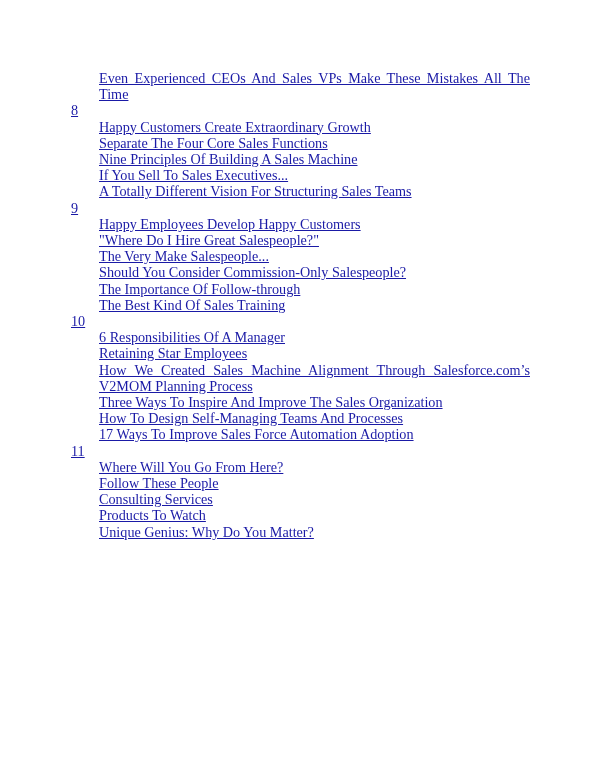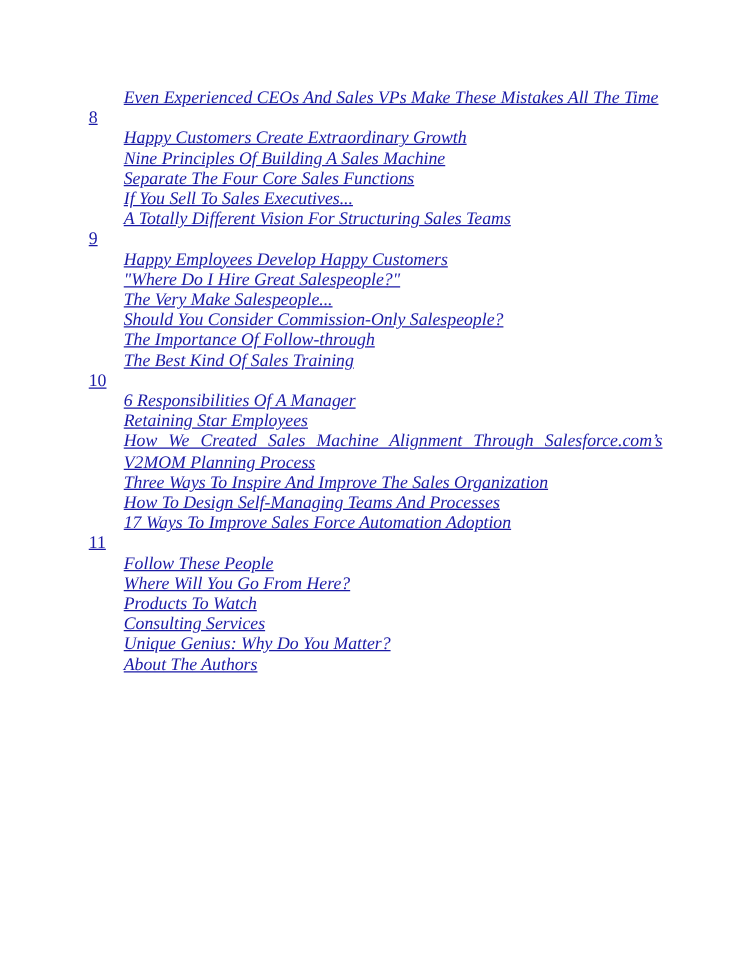--- a/index.html
+++ b/index.html
@@ -5,52 +5,51 @@
     html, body { margin: 0; padding: 0; background: #ffffff; }
     body {
       width: 600px; height: 776px; position: relative; overflow: hidden;
       font-family: "Liberation Serif", "DejaVu Serif", serif;
       font-size: 14.2px;
       color: #1a1aa6;
     }
     .toc { position: absolute; left: 71px; top: 70px; width: 459px; }
     a { color: #1a1aa6; text-decoration: underline; text-underline-offset: 1px; }
     .chapter-num { display: block; line-height: 16.2px; height: 16.2px; }
-    .entry { display: block; margin-left: 28px; line-height: 16.2px; text-align: justify; font-style: italic; }
+    .entry { display: block; margin-left: 28px; line-height: 16.2px; text-align: justify; }
     .entry.first-wrap { text-align-last: left; }
   </style>
 </head>
 <body>
 
 <div class="toc">
   <a class="entry first-wrap" href="#">Even Experienced CEOs And Sales VPs Make These Mistakes All The Time</a>
 
   <a class="chapter-num" href="#">8</a>
   <a class="entry" href="#">Happy Customers Create Extraordinary Growth</a>
+  <a class="entry" href="#">Separate The Four Core Sales Functions</a>
   <a class="entry" href="#">Nine Principles Of Building A Sales Machine</a>
-  <a class="entry" href="#">Separate The Four Core Sales Functions</a>
   <a class="entry" href="#">If You Sell To Sales Executives...</a>
   <a class="entry" href="#">A Totally Different Vision For Structuring Sales Teams</a>
 
   <a class="chapter-num" href="#">9</a>
   <a class="entry" href="#">Happy Employees Develop Happy Customers</a>
   <a class="entry" href="#">"Where Do I Hire Great Salespeople?"</a>
   <a class="entry" href="#">The Very Make Salespeople...</a>
   <a class="entry" href="#">Should You Consider Commission-Only Salespeople?</a>
   <a class="entry" href="#">The Importance Of Follow-through</a>
   <a class="entry" href="#">The Best Kind Of Sales Training</a>
 
   <a class="chapter-num" href="#">10</a>
   <a class="entry" href="#">6 Responsibilities Of A Manager</a>
   <a class="entry" href="#">Retaining Star Employees</a>
   <a class="entry first-wrap" href="#">How We Created Sales Machine Alignment Through Salesforce.com’s V2MOM Planning Process</a>
   <a class="entry" href="#">Three Ways To Inspire And Improve The Sales Organization</a>
   <a class="entry" href="#">How To Design Self-Managing Teams And Processes</a>
   <a class="entry" href="#">17 Ways To Improve Sales Force Automation Adoption</a>
 
   <a class="chapter-num" href="#">11</a>
+  <a class="entry" href="#">Where Will You Go From Here?</a>
   <a class="entry" href="#">Follow These People</a>
-  <a class="entry" href="#">Where Will You Go From Here?</a>
+  <a class="entry" href="#">Consulting Services</a>
   <a class="entry" href="#">Products To Watch</a>
-  <a class="entry" href="#">Consulting Services</a>
   <a class="entry" href="#">Unique Genius: Why Do You Matter?</a>
-  <a class="entry" href="#">About The Authors</a>
 </div>
 
 </body></html>

